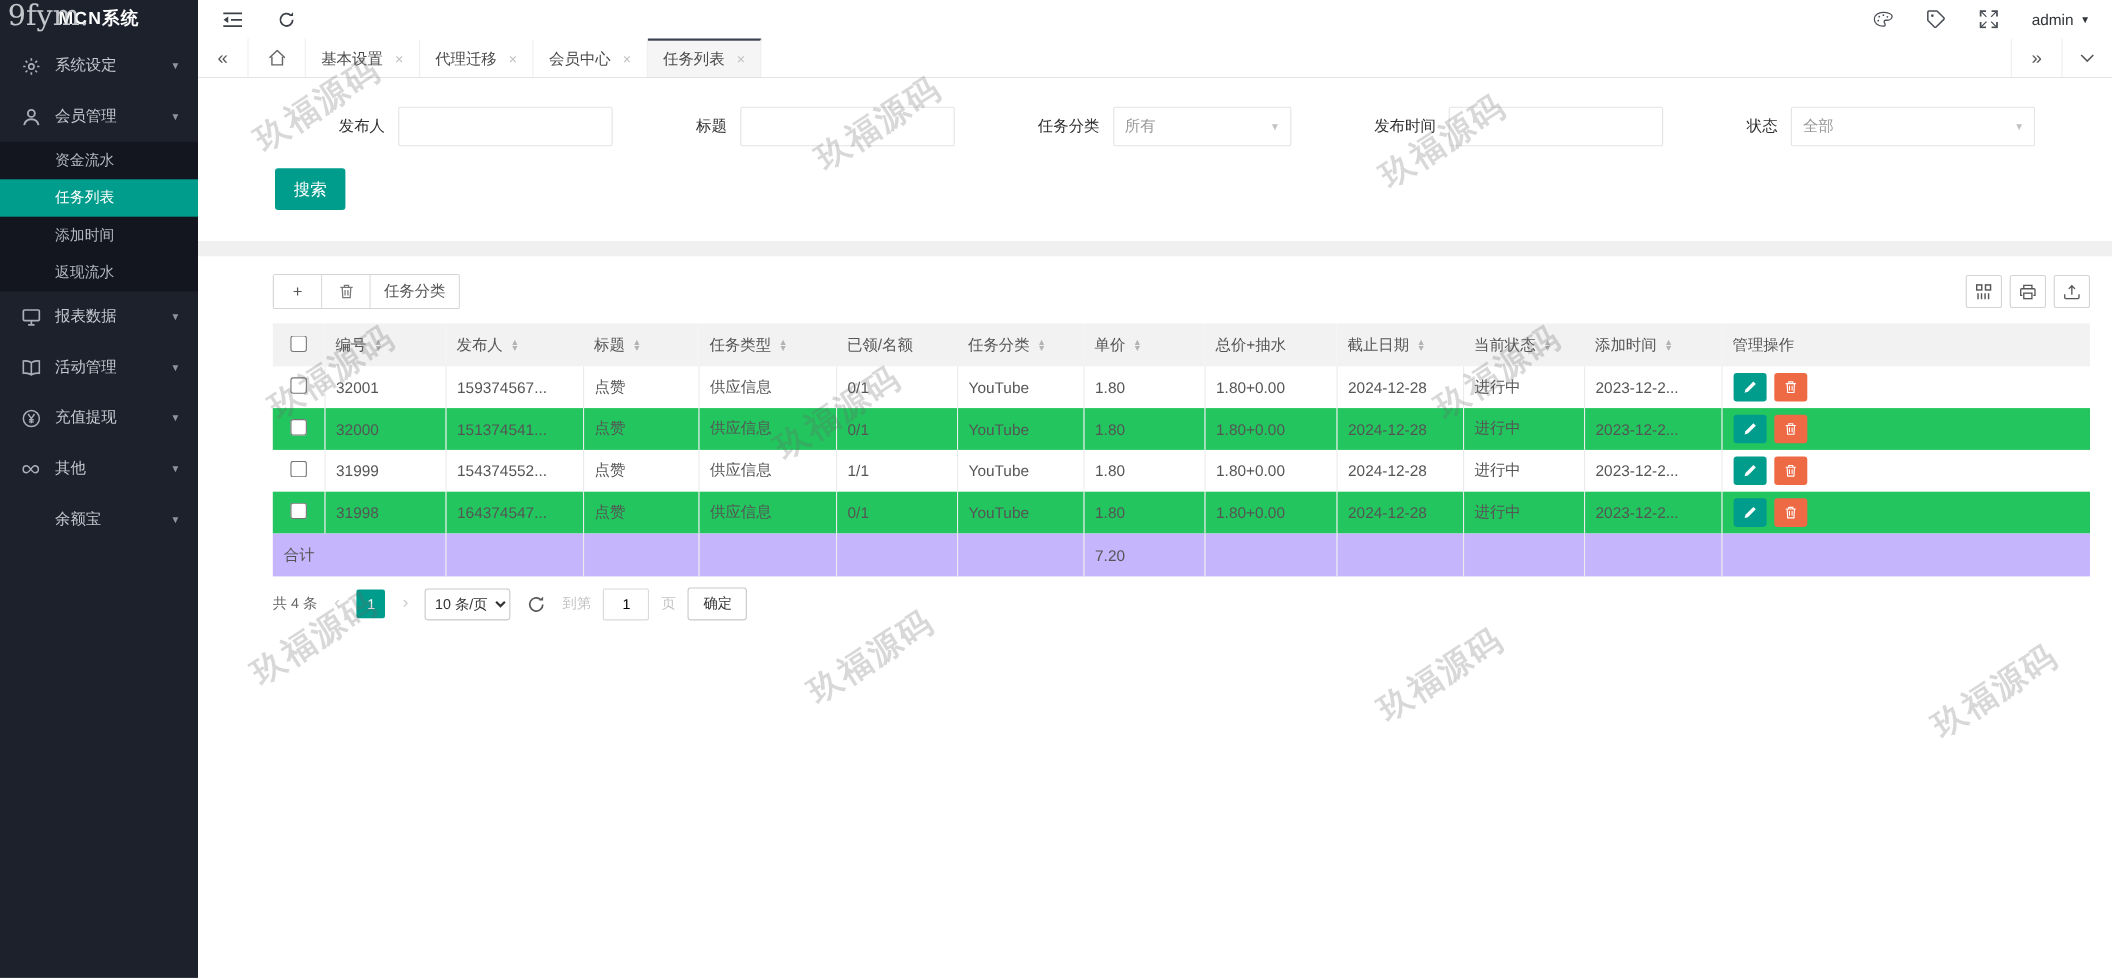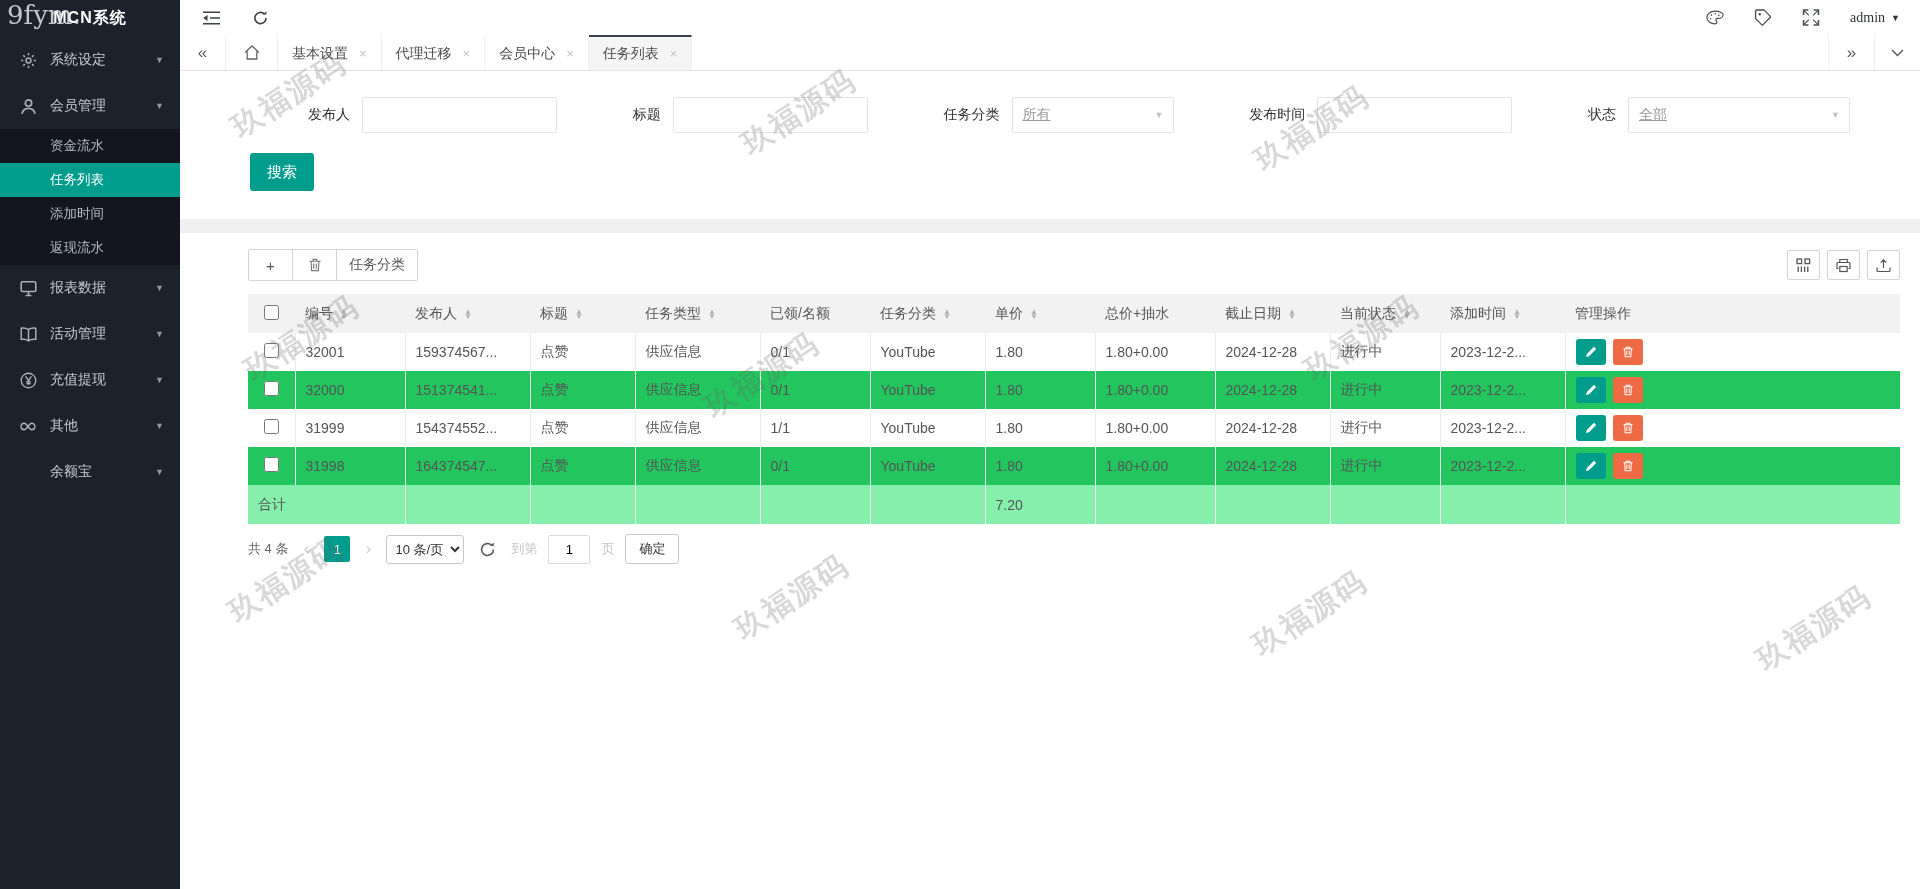--- a/index.html
+++ b/index.html
@@ -18,21 +18,21 @@
   .arrow { margin-left:auto; font-size:9px; color:#8f949c; }
   .submenu { background:#13161f; }
   .submenu-item { height:34px; line-height:34px; padding-left:50px; font-size:13.5px; color:#b3b8c0; cursor:pointer; }
   .submenu-item.active { background:#009C8C; color:#fff; }
 
   
   .main { flex:1; display:flex; flex-direction:column; background:#fff; min-width:0; }
   .topbar { height:35px; display:flex; align-items:center; padding:0 20px 0 22px; background:#fff; }
   .tb-icon { width:19px; height:16px; color:#3c4148; margin-right:30px; display:flex; cursor:pointer; }
   .tb-icon svg { width:100%; height:100%; }
-  .topbar-right { margin-left:auto; display:flex; align-items:center; gap:30px;font-family:Liberation Serif, serif; }
+  .topbar-right { margin-left:auto; display:flex; align-items:center; gap:30px; }
   .tr-icon { width:18px; height:17px; color:#4a4f56; display:flex; cursor:pointer; }
   .tr-icon svg { width:100%; height:100%; }
   .user { display:flex; align-items:center; gap:6px; cursor:pointer; font-size:14px; color:#2f3338; }
   .user .caret { font-size:9px; color:#2f3338; }
 
   .tabbar { height:36px; display:flex; align-items:stretch; border-bottom:1px solid #e3e3e3; background:#fff; }
   .tab-nav { width:46px; display:flex; align-items:center; justify-content:center; color:#5a5a5a; font-size:17px; border-right:1px solid #efefef; cursor:pointer; }
   .home-tab { width:52px; display:flex; align-items:center; justify-content:center; color:#666; border-right:1px solid #efefef; cursor:pointer; }
   .home-tab svg { width:16px; height:15px; }
   .tab { padding:0 14px; display:flex; align-items:center; gap:11px; font-size:14px; color:#4a4a4a; border-right:1px solid #efefef; border-top:2px solid transparent; cursor:pointer; }
@@ -43,21 +43,21 @@
   .chev-down svg { width:13px; height:8px; }
 
   .content { flex:1; position:relative; background:#fff; }
 
   
   .filter-section { padding-top:26px; }
   .filter-row { display:flex; align-items:center; justify-content:space-between; padding:0 70px 0 128px; }
   .filter-group { display:flex; align-items:center; gap:12px; }
   .fg-label { white-space:nowrap; color:#2f2f2f; }
   .fg-input { width:195px; height:36px; border:1px solid #e4e4e4; border-radius:2px; outline:none; padding:0 10px; font-size:14px; }
-  .fg-select { width:162px; height:36px; border:1px solid #e4e4e4; border-radius:2px; background:#fff; display:flex; align-items:center; padding:0 26px 0 10px; color:#999; position:relative; cursor:pointer;text-decoration:underline; }
+  .fg-select { width:162px; height:36px; border:1px solid #e4e4e4; border-radius:2px; background:#fff; display:flex; align-items:center; padding:0 26px 0 10px; color:#999; position:relative; cursor:pointer; }
   .fg-select.wide { width:222px; }
   .fg-select .sel-caret { position:absolute; right:9px; font-size:9px; color:#c2c2c2; }
   .search-btn { margin:20px 0 28px 70px; width:64px; height:38px; background:#009C8C; border:none; border-radius:3px; color:#fff; font-size:15px; cursor:pointer; font-family:inherit; }
   .gap-strip { height:14px; background:#f0f0f0; }
 
   
   .table-section { padding:16px 20px 0 68px; }
   .table-toolbar { display:flex; align-items:center; margin-bottom:13px; }
   .btn-group { display:flex; border:1px solid #d4d4d4; border-radius:2px; overflow:hidden; background:#fff; }
   .tool-btn { min-width:44px; height:30px; display:flex; align-items:center; justify-content:center; padding:0 12px; border-right:1px solid #d4d4d4; color:#555; font-size:15px; cursor:pointer; background:#fff; }
@@ -66,21 +66,21 @@
   .toolbar-right { margin-left:auto; display:flex; gap:7px; }
   .icon-btn { width:33px; height:30px; border:1px solid #d4d4d4; border-radius:2px; background:#fff; display:flex; align-items:center; justify-content:center; color:#555; cursor:pointer; }
   .icon-btn svg { width:15px; height:15px; }
 
   table { width:100%; border-collapse:collapse; table-layout:fixed; font-size:14px; color:#555; }
   thead th { background:#f2f2f2; height:39px; font-weight:normal; text-align:left; padding:0 10px; color:#555; }
   thead th.cb, tbody td.cb { text-align:center; padding:0; }
   tbody td { height:38px; padding:0 10px; border-right:1px solid #ebebeb; background-clip:padding-box; }
   tbody td:last-child { border-right:none; }
   tr.stripe td { background:#22c55e; }
-  tr.summary td { background:#86efac; height:39px; color:#555; }
+  tr.summary td { background:#c4b5fd; height:39px; color:#555; }
   .sort { display:inline-flex; flex-direction:column; margin-left:7px; vertical-align:middle; line-height:0; }
   .sort i { font-style:normal; font-size:8px; line-height:5px; color:#b3b3b3; }
   input[type=checkbox] { width:15px; height:15px; accent-color:#009C8C; }
   .act-btn { display:inline-flex; align-items:center; justify-content:center; width:30px; height:26px; border:none; border-radius:3px; cursor:pointer; margin-right:4px; vertical-align:middle; }
   .act-edit { background:#009C8C; }
   .act-del { background:#ED6A45; }
   .act-btn svg { width:12px; height:12px; }
 
   
   .pagination { display:flex; align-items:center; height:50px; gap:11px; color:#666; font-size:13px; }

